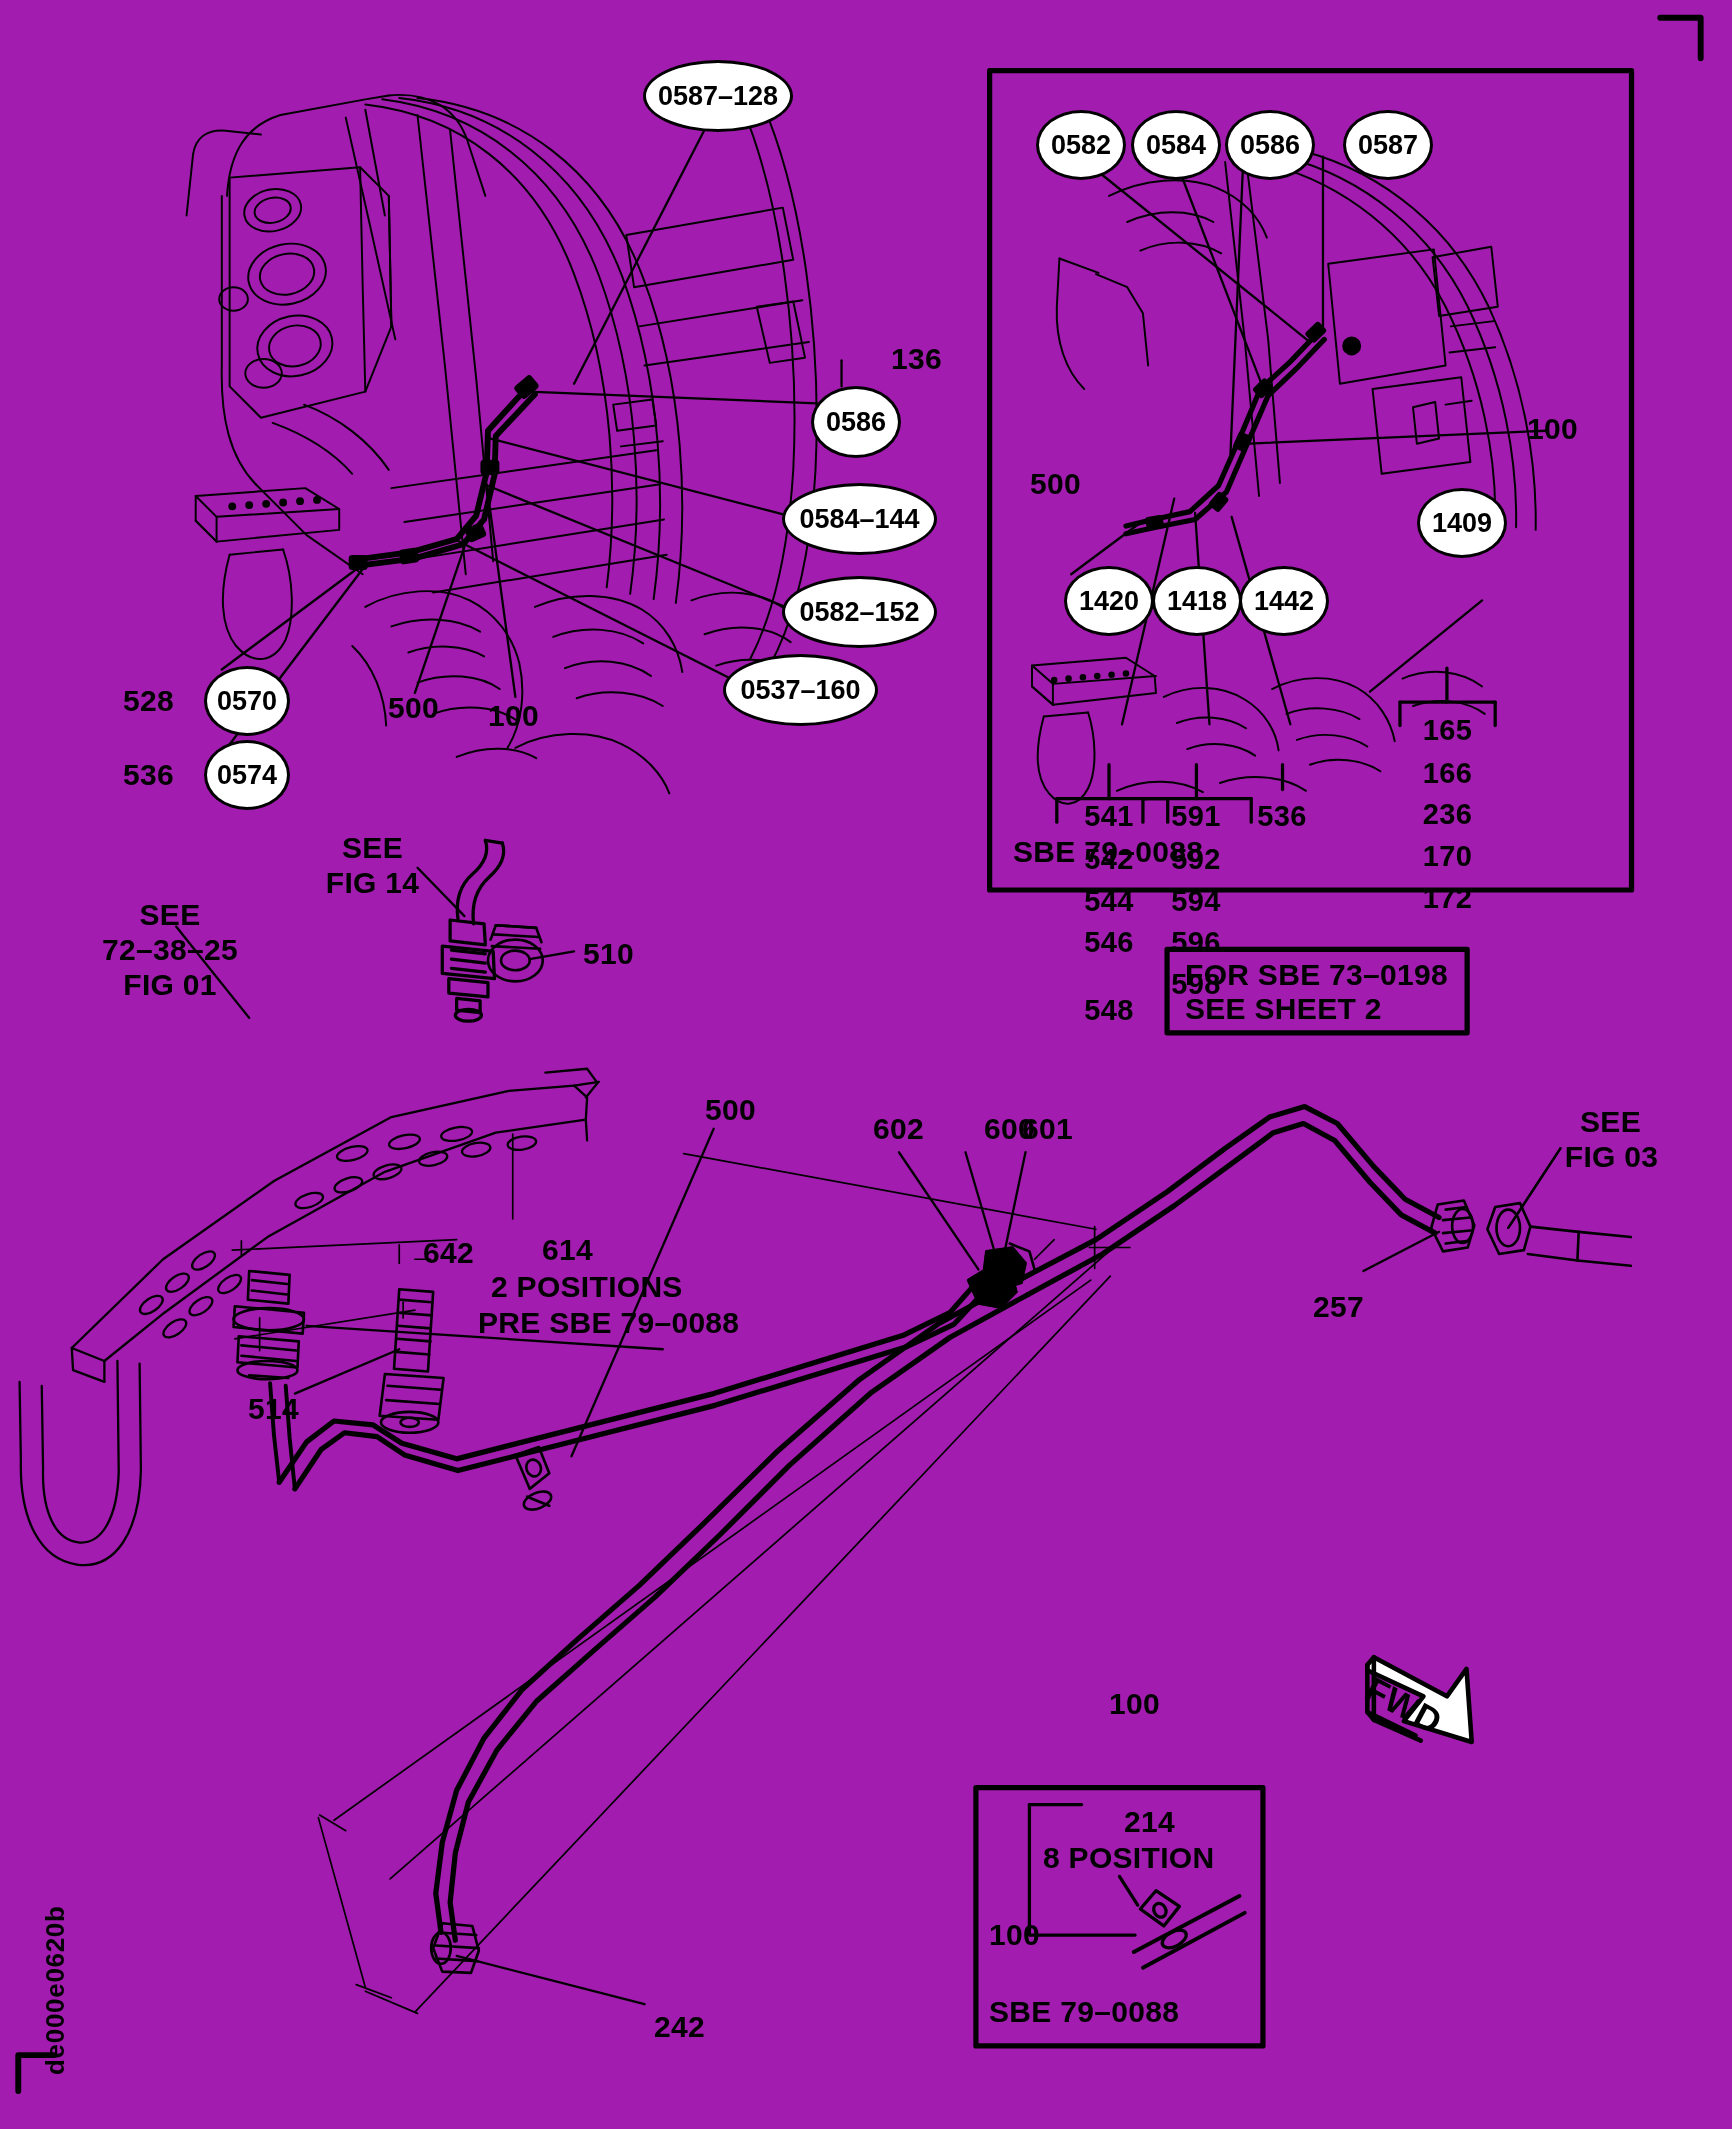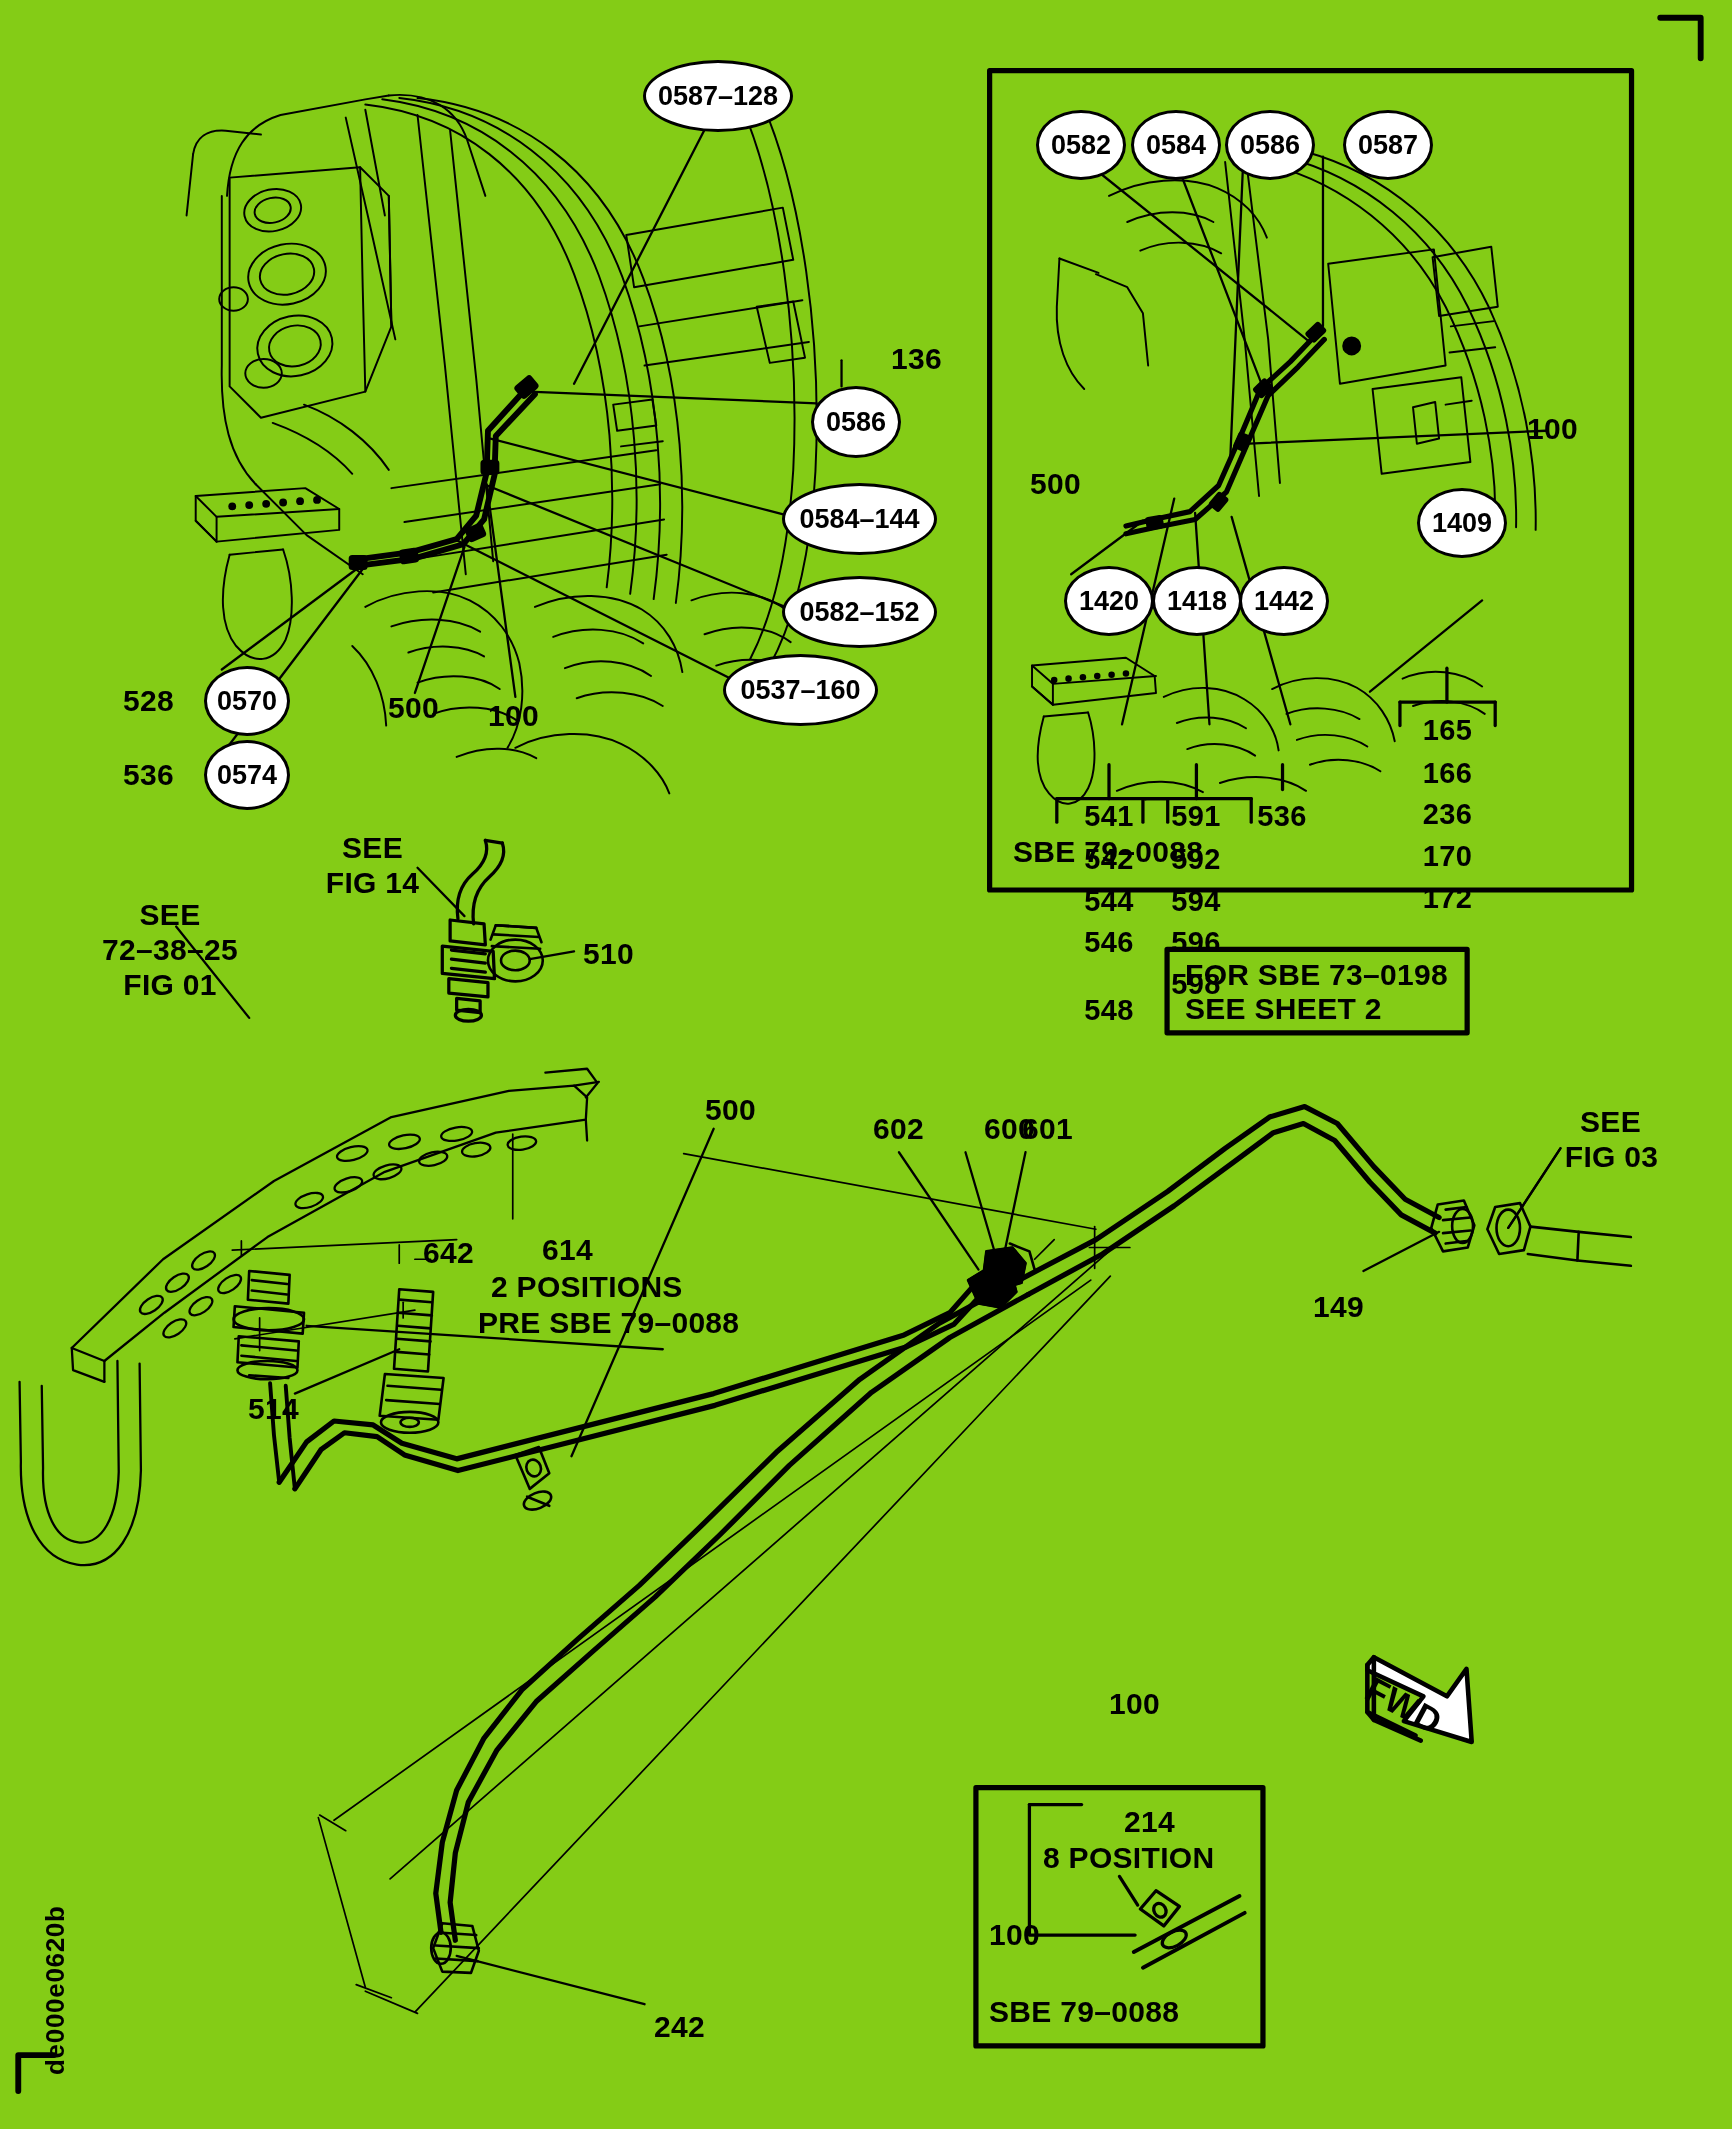--- a/index.html
+++ b/index.html
@@ -1,20 +1,20 @@
 <!DOCTYPE html>
 <html style="font-size:10.4px"><head>
 <meta charset="utf-8">
 <style>
   html,body{margin:0;padding:0;background:#fff;}
   body{font-family:"Liberation Sans", sans-serif;}
   #page{
     position:relative;
     width:1732px;height:2129px;
-    background:#84cc16;
+    background:#a21caf;
     overflow:hidden;
   }
   #page svg{position:absolute;left:0;top:0;width:1732px;height:2129px;}
   .lbl{
     position:absolute;
     font-family:"Liberation Sans", sans-serif;
     font-weight:700;
     color:#000;
     white-space:pre;
     line-height:1.18;
@@ -563,21 +563,21 @@
   <div class="lbl sz-big ctr" style="left:1533px;top:1139px;width:157px;">FIG 03</div>
 
   <div class="lbl sz-big" style="left:423px;top:1235px;">642</div>
 
   <div class="lbl sz-big ctr" style="left:502px;top:1232px;width:131px;">614</div>
   <div class="lbl sz-big ctr" style="left:491px;top:1269px;width:157px;">2 POSITIONS</div>
   <div class="lbl sz-big" style="left:478px;top:1305px;">PRE SBE 79–0088</div>
 
   <div class="lbl sz-big" style="left:248px;top:1391px;">514</div>
 
-  <div class="lbl sz-big" style="left:1313px;top:1289px;">149</div>
+  <div class="lbl sz-big" style="left:1313px;top:1289px;">257</div>
 
   <div class="lbl sz-big" style="left:1109px;top:1686px;">100</div>
 
   <div class="lbl sz-big" style="left:654px;top:2009px;">242</div>
 
   <div class="lbl sz-big" style="left:1124px;top:1804px;">214</div>
   <div class="lbl sz-big" style="left:1043px;top:1840px;">8 POSITION</div>
   <div class="lbl sz-big" style="left:989px;top:1917px;">100</div>
   <div class="lbl sz-big" style="left:989px;top:1994px;">SBE 79–0088</div>
 

